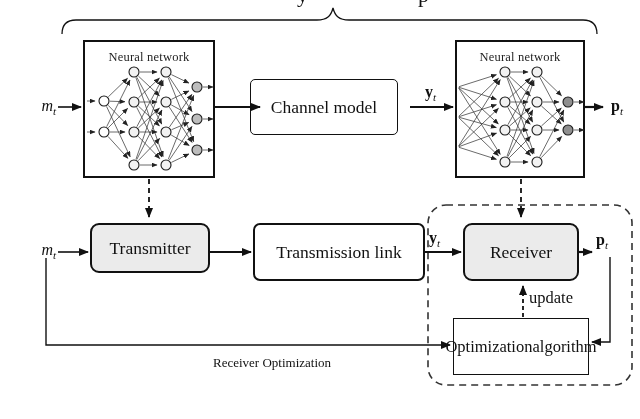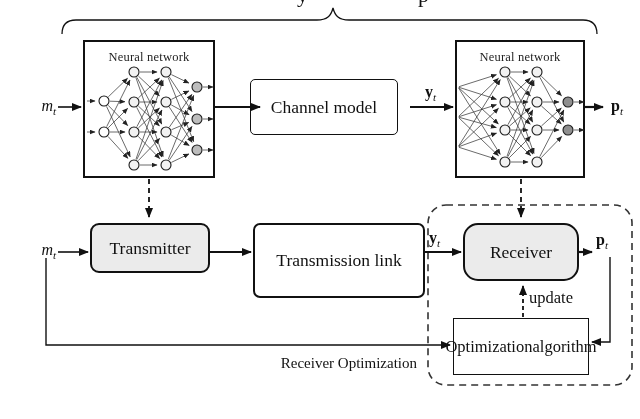--- a/index.html
+++ b/index.html
@@ -9,30 +9,30 @@
   }
   .overlay{position:absolute;left:0;top:0;width:640px;height:419px;pointer-events:none;z-index:5;}
   .box{
     position:absolute;box-sizing:border-box;display:flex;align-items:center;justify-content:center;
     background:#fff;border:1.8px solid #111;color:#111;z-index:2;text-align:center;
   }
   .nnbox{border-width:2.2px;border-radius:0;align-items:flex-start;padding-top:8px;}
   .nn-title{font-size:12.5px;color:#222;letter-spacing:.2px;}
   .channel{left:250px;top:79px;width:148px;height:56px;border-radius:5px;font-size:17.5px;}
   .transmitter{left:90px;top:223px;width:120px;height:50px;border-radius:9px;border-width:2.2px;background:#ebebeb;font-size:17.5px;}
-  .tlink{left:253px;top:223px;width:172px;height:75px;border-radius:7px;border-width:2px;font-size:17.5px;}
-  .receiver{left:463px;top:223px;width:116px;height:58px;border-radius:15px;border-width:2.2px;background:#ebebeb;font-size:17.5px;text-align:center;}
+  .tlink{left:253px;top:223px;width:172px;height:58px;border-radius:7px;border-width:2px;font-size:17.5px;}
+  .receiver{left:463px;top:223px;width:116px;height:58px;border-radius:9px;border-width:2.2px;background:#ebebeb;font-size:17.5px;text-align:center;}
   .optimization{left:453px;top:318px;width:136px;height:57px;border-width:1.6px;font-size:16.5px;flex-direction:row;line-height:1.2;}
   .mlabel{position:absolute;font-size:16px;color:#111;z-index:6;white-space:nowrap;}
   .mlabel i{font-style:italic;font-weight:normal;}
   .mlabel b{font-weight:bold;font-style:normal;}
   .mlabel sub{font-size:11px;font-style:italic;line-height:0;}
   .plain{position:absolute;color:#111;z-index:6;white-space:nowrap;text-align:center;}
   .update-label{left:529px;top:288px;font-size:16.5px;}
-  .rxopt-label{left:213px;top:355px;width:204px;text-align:right;font-size:15px;}
+  .rxopt-label{left:213px;top:355px;width:204px;text-align:left;font-size:13px;}
   .frag{position:absolute;top:-18px;font-size:22px;color:#111;z-index:1;}
 </style>
 </head>
 <body>
 
 <div class="stage">
 
   <span class="frag" style="left:297px;">y</span>
   <span class="frag" style="left:418px;">p</span>
 

